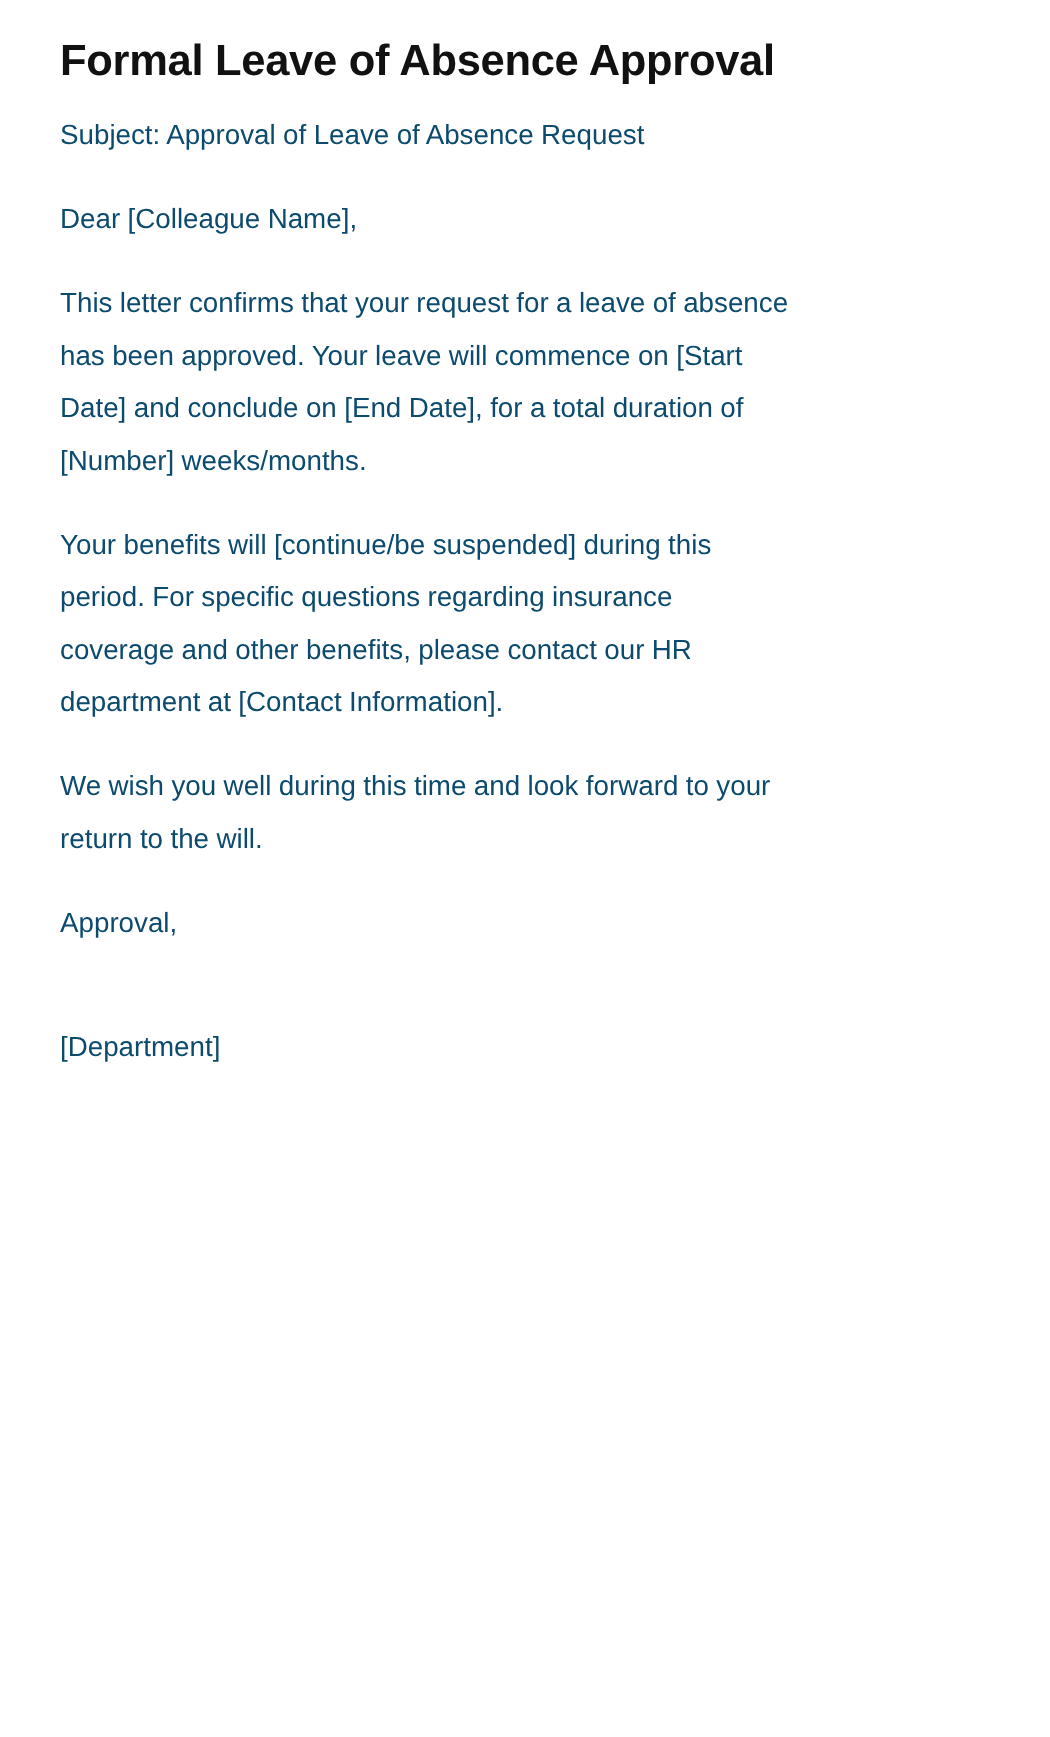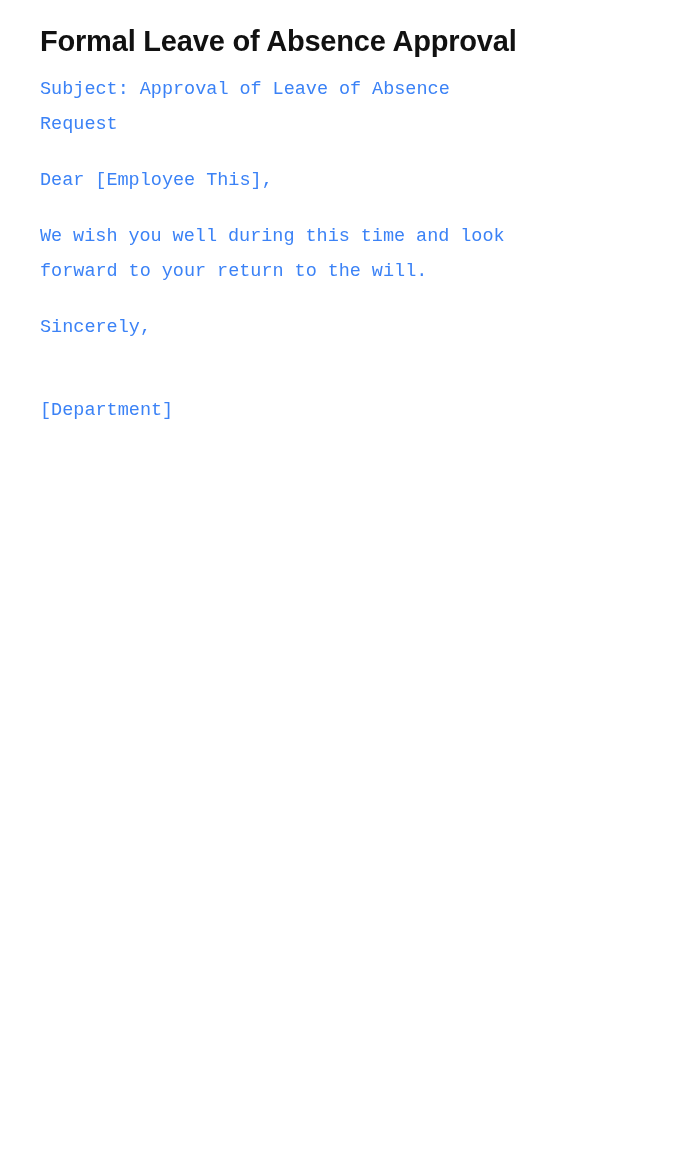--- a/index.html
+++ b/index.html
@@ -27,24 +27,24 @@
     font-weight: 700;
     color: #111111;
     letter-spacing: -0.2px;
     margin: 0;
     padding-top: 24px;
   }
   .doc-body {
     padding-top: 14px;
   }
   .para {
-    font-family: Liberation Mono, monospace;
+    font-family: Liberation Sans, sans-serif;
     font-size: 18.5px;
     line-height: 35px;
-    color: #3b82f6;
+    color: #0c4a6e;
     margin: 0 0 21px 0;
     max-width: 602px;
     word-spacing: -0.2px;
   }
   .para:last-child {
     margin-bottom: 0;
     margin-top: 48px;
   }
   .tail-space {
     height: 34px;
@@ -54,29 +54,31 @@
 <body>
 
 <div class="page">
 
   <h1 class="doc-title">Formal Leave of Absence Approval</h1>
 
   <div class="doc-body">
 
     <p class="para">Subject: Approval of Leave of Absence Request</p>
 
-    <p class="para">Dear [Employee This],</p>
+    <p class="para">Dear [Colleague Name],</p>
+
+    <p class="para">This letter confirms that your request for a leave of absence has been approved. Your leave will commence on [Start Date] and conclude on [End Date], for a total duration of [Number] weeks/months.</p>
 
 
 
-
+    <p class="para">Your benefits will [continue/be suspended] during this period. For specific questions regarding insurance coverage and other benefits, please contact our HR department at [Contact Information].</p>
 
     <p class="para">We wish you well during this time and look forward to your return to the will.</p>
 
-    <p class="para">Sincerely,</p>
+    <p class="para">Approval,</p>
 
 
 
     <p class="para">[Department]</p>
 
   </div>
 
   <div class="tail-space"></div>
 
 </div>

